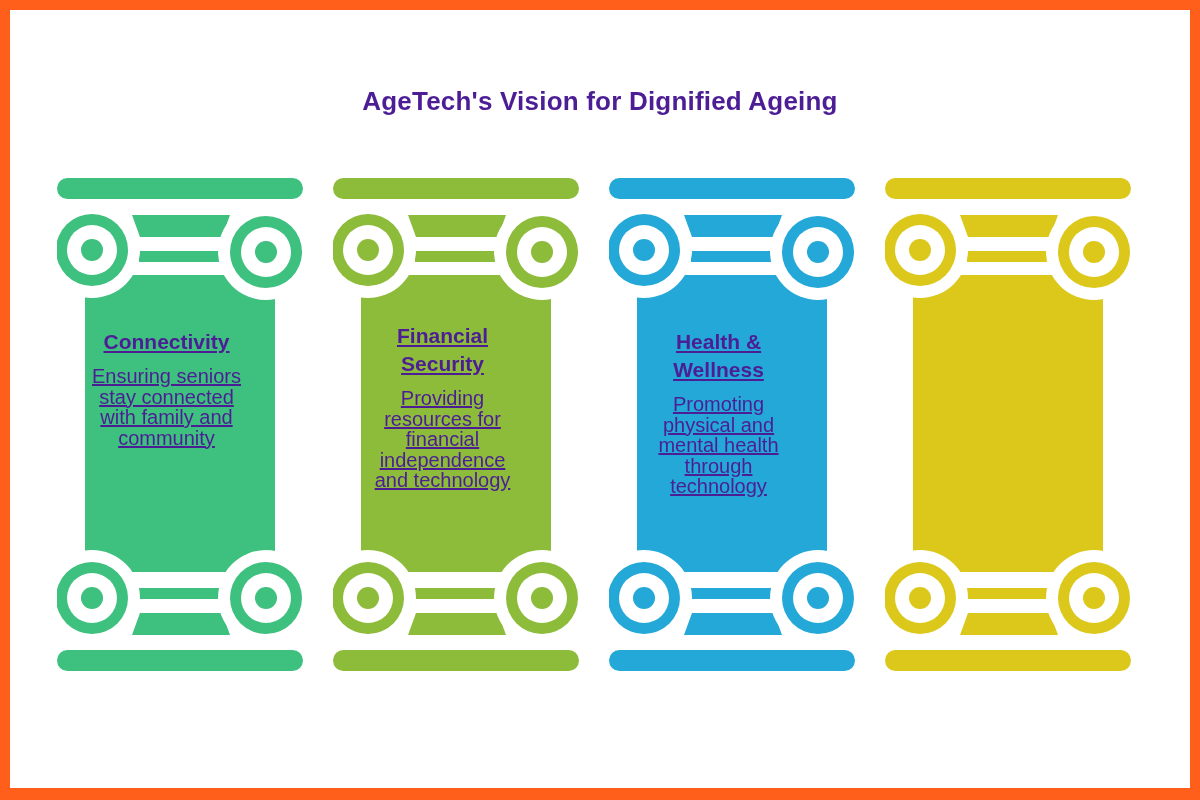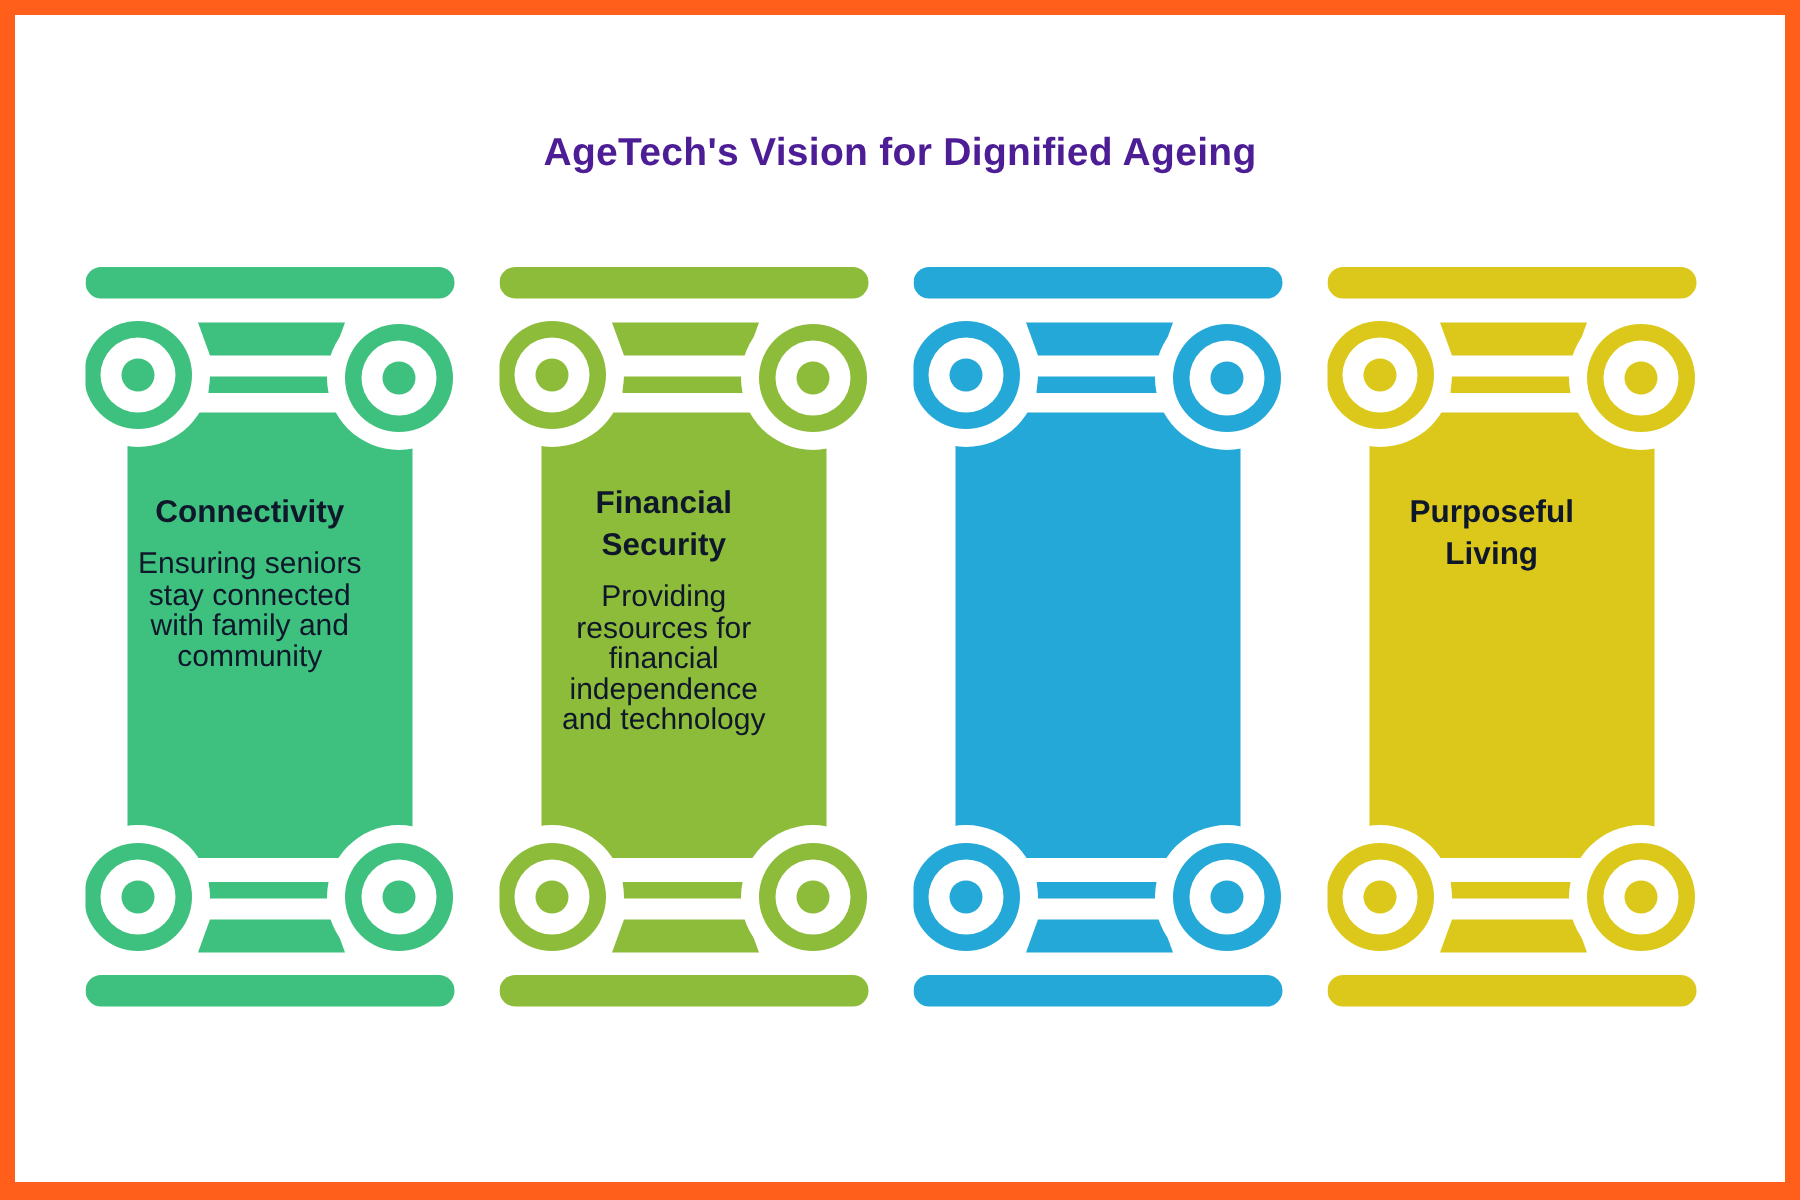--- a/index.html
+++ b/index.html
@@ -19,21 +19,21 @@
     text-align: center;
     font-size: 26px; font-weight: bold; color: #4c1d95;
     letter-spacing: 0.2px;
   }
   .pillar {
     position: absolute; top: 170px; width: 250px; height: 510px;
   }
   .pillar svg { position: absolute; left: 0; top: 0; }
   .pillar-text {
     position: absolute; left: 28px; width: 163px; top: 158px;
-    text-align: center; color: #0f172a;
+    text-align: center; color: #4c1d95; text-decoration: underline;
   }
   .pillar-title {
     font-size: 21px; font-weight: bold; line-height: 28px;
     margin-bottom: 10px;
   }
   .pillar-desc {
     font-size: 20px; line-height: 20.5px;
   }
 </style>
 </head>
@@ -126,20 +126,24 @@
       <circle cx="209" cy="82" r="11" fill="#24A8D8"></circle>
       <circle cx="35" cy="428" r="48" fill="#fff"></circle>
       <circle cx="35" cy="428" r="36" fill="#24A8D8"></circle>
       <circle cx="35" cy="428" r="25" fill="#fff"></circle>
       <circle cx="35" cy="428" r="11" fill="#24A8D8"></circle>
       <circle cx="209" cy="428" r="48" fill="#fff"></circle>
       <circle cx="209" cy="428" r="36" fill="#24A8D8"></circle>
       <circle cx="209" cy="428" r="25" fill="#fff"></circle>
       <circle cx="209" cy="428" r="11" fill="#24A8D8"></circle>
     </svg>
+  <div class="pillar-text" style="top:158px;">
+    <div class="pillar-title">Health &amp; Wellness</div>
+    <div class="pillar-desc">Promoting physical and mental health through technology</div>
+  </div>
 </div>
 
 <div class="pillar" style="left:885px;">
   <svg width="250" height="510" class="col-svg">
       <rect x="0" y="8" width="246" height="21" rx="10.5" fill="#DCC81B"></rect>
       <path d="M75 45 L173 45 L165 67 L83 67 Z" fill="#DCC81B"></path>
       <rect x="82" y="81" width="84" height="11" fill="#DCC81B"></rect>
       <path d="M28 105 L218 105 L218 402 L28 402 Z" fill="#DCC81B"></path>
       <rect x="82" y="418" width="84" height="11" fill="#DCC81B"></rect>
       <path d="M83 443 L165 443 L173 465 L75 465 Z" fill="#DCC81B"></path>
@@ -155,15 +159,14 @@
       <circle cx="35" cy="428" r="48" fill="#fff"></circle>
       <circle cx="35" cy="428" r="36" fill="#DCC81B"></circle>
       <circle cx="35" cy="428" r="25" fill="#fff"></circle>
       <circle cx="35" cy="428" r="11" fill="#DCC81B"></circle>
       <circle cx="209" cy="428" r="48" fill="#fff"></circle>
       <circle cx="209" cy="428" r="36" fill="#DCC81B"></circle>
       <circle cx="209" cy="428" r="25" fill="#fff"></circle>
       <circle cx="209" cy="428" r="11" fill="#DCC81B"></circle>
     </svg>
   <div class="pillar-text" style="top:158px;">
-    <div class="pillar-title">Purposeful Living</div>
   </div>
 </div>
 
 </body></html>

